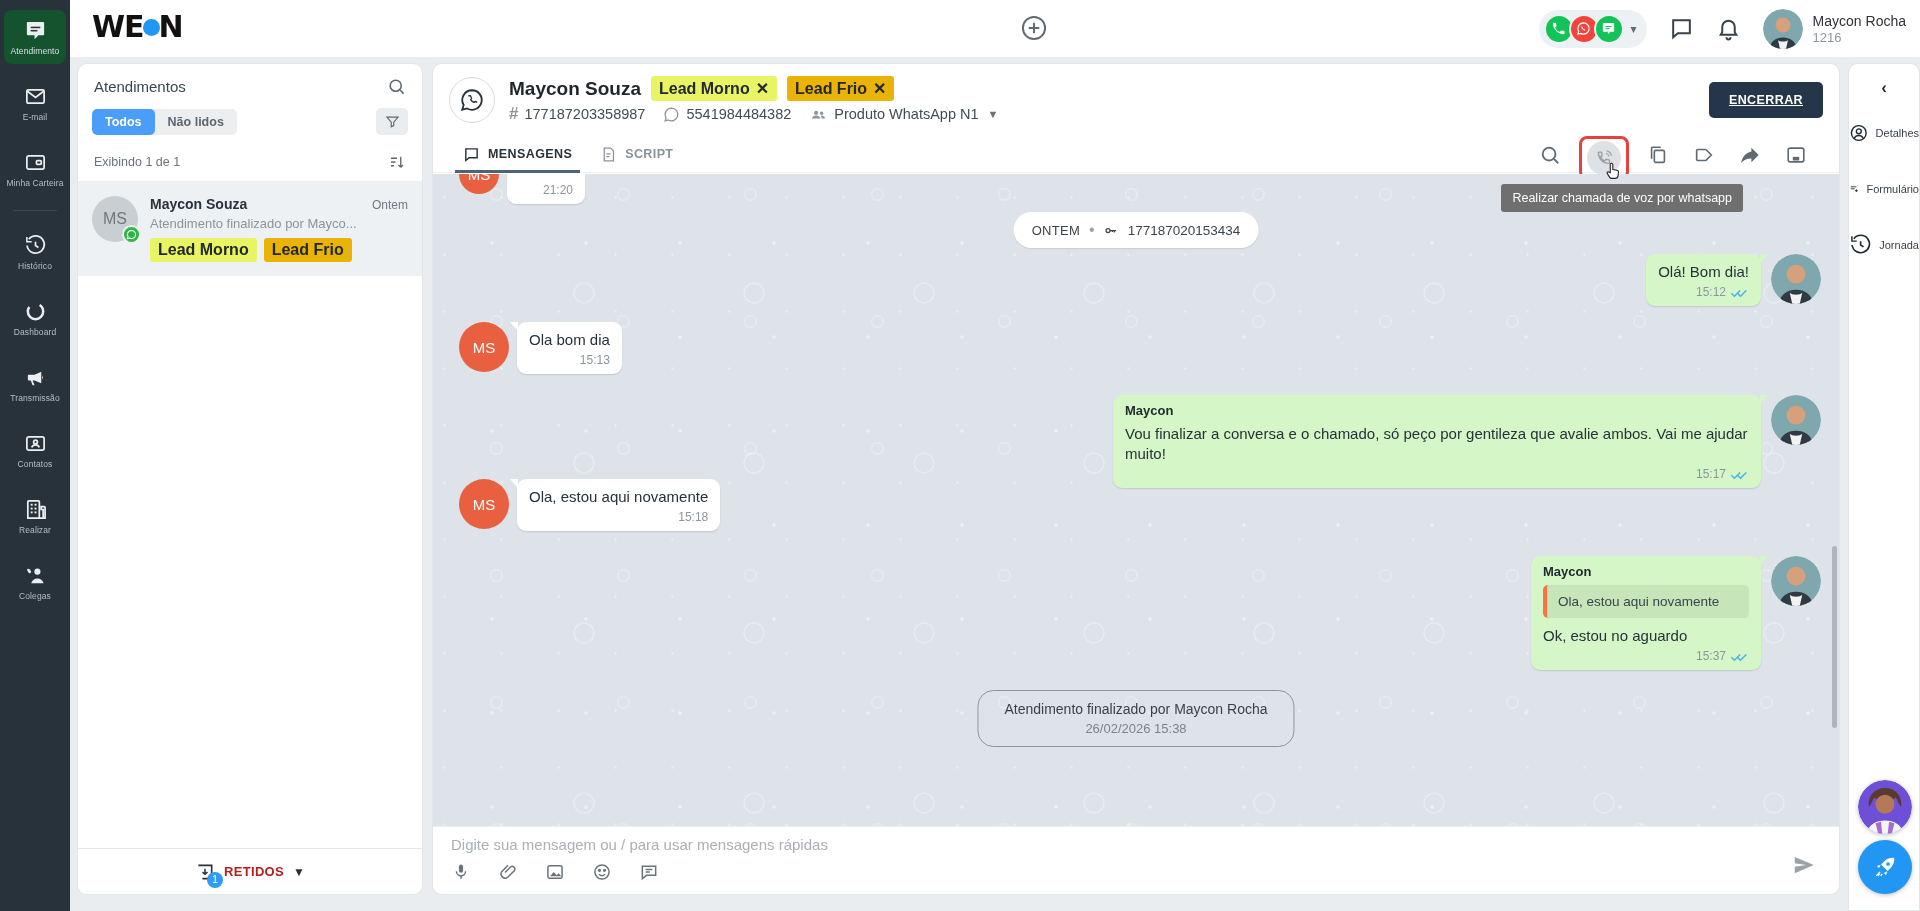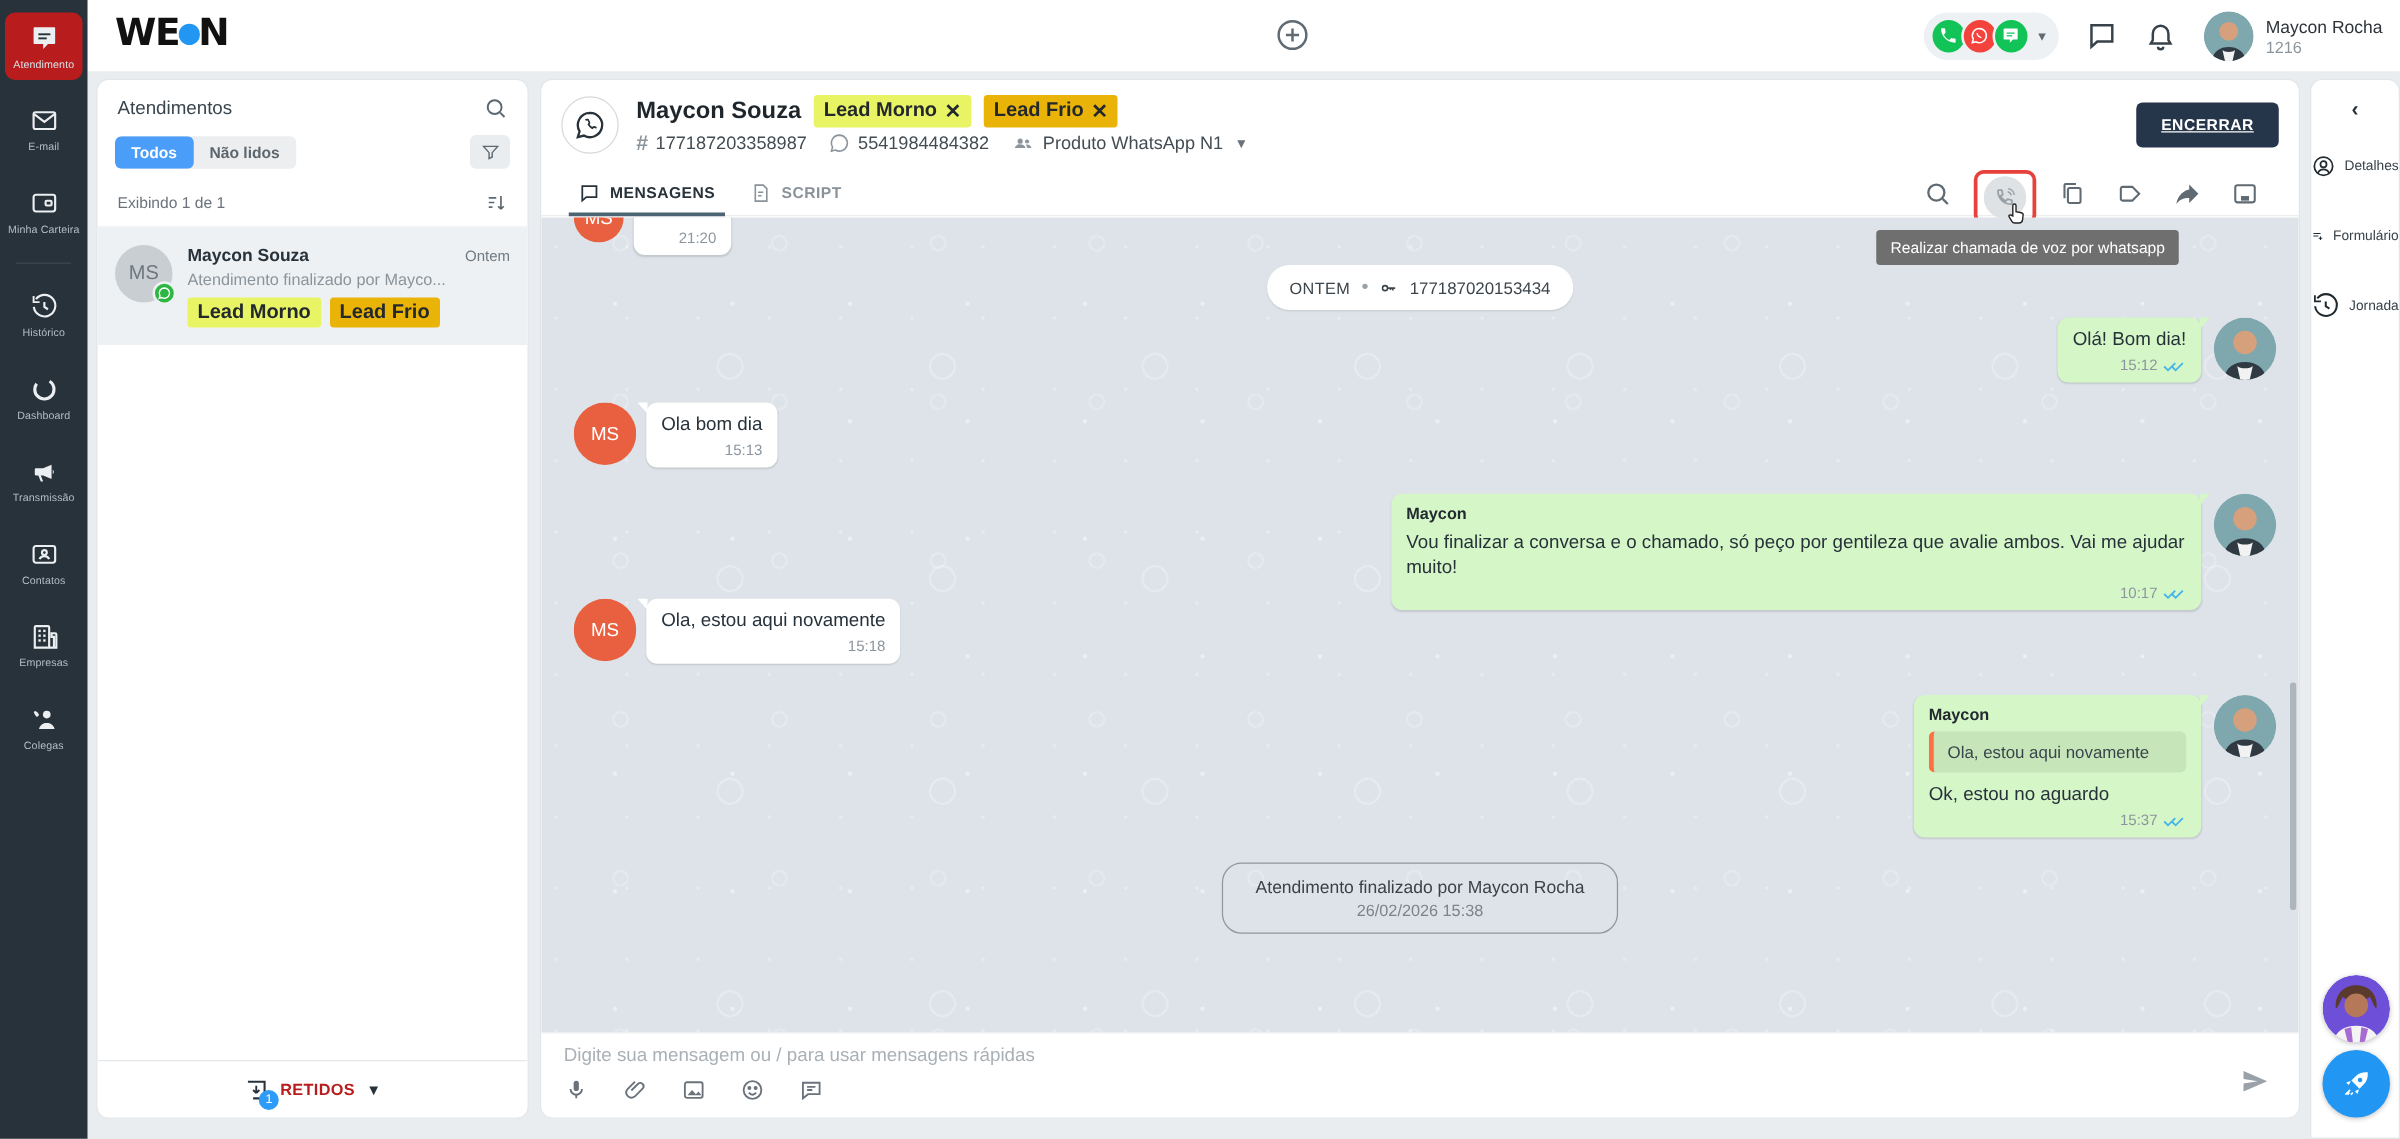--- a/index.html
+++ b/index.html
@@ -5,21 +5,21 @@
   * { margin:0; padding:0; box-sizing:border-box; }
   html,body { width:1920px; height:911px; overflow:hidden; font-family:"Liberation Sans",sans-serif; background:#e9edf0; }
 
   
   .sidenav { position:absolute; left:0; top:0; width:70px; height:911px; background:#28323a; z-index:30;
              display:flex; flex-direction:column; align-items:center; padding-top:10px; }
   .nav-item { width:62px; display:flex; flex-direction:column; align-items:center; gap:4px; padding:9px 0 8px;
               border-radius:8px; cursor:pointer; margin-bottom:12px; }
   .nav-item svg { width:23px; height:23px; }
   .nav-item .nv-label { font-size:8.5px; color:#b3bec6; letter-spacing:.1px; text-align:center; }
-  .nav-item.active { background:#b91c1c; }
+  .nav-item.active { background:#14532d; }
   .nav-item.active .nv-label { color:#d9e1e6; }
   .nav-divider { width:44px; height:1px; background:#3d4850; margin:2px 0 14px; }
 
   
   .topbar { position:absolute; left:70px; top:0; right:0; height:57px; background:#fff; z-index:20; }
   .logo { position:absolute; left:22px; top:9px; font-weight:900; font-size:30px; letter-spacing:-1px; color:#111;
           display:flex; align-items:center; font-family:"DejaVu Sans",sans-serif; }
   .logo .logo-dot { width:17px; height:17px; background:#2196f3; border-radius:50%; margin:0 -1px; position:relative; top:1px; }
   .searchpill { position:absolute; left:585px; top:12px; width:342px; height:33px; background:#e7e9ec; border-radius:17px;
                 display:flex; align-items:center; padding:0 12px; gap:8px; }
@@ -229,21 +229,21 @@
         <path d="M4 21V4c0-.6.4-1 1-1h10c.6 0 1 .4 1 1v17h4v-9h-2V9h3c.6 0 1 .4 1 1v11z" fill="none" stroke="#eceff1" stroke-width="1.8"></path>
         <g fill="#eceff1">
           <rect x="7" y="6" width="2" height="2"></rect>
           <rect x="11" y="6" width="2" height="2"></rect>
           <rect x="7" y="10" width="2" height="2"></rect>
           <rect x="11" y="10" width="2" height="2"></rect>
           <rect x="7" y="14" width="2" height="2"></rect>
           <rect x="11" y="14" width="2" height="2"></rect>
         </g>
       </svg>
-    <span class="nv-label">Empresas</span>
+    <span class="nv-label">Realizar</span>
   </div>
   <div class="nav-item">
     <svg viewBox="0 0 24 24" fill="#eceff1">
         <circle cx="14" cy="8" r="3.2"></circle>
         <path d="M7.5 20c.9-3.4 3.5-5 6.5-5s5.6 1.6 6.5 5z"></path>
         <path d="M4 5c1.8.2 3.3 1.7 3.5 3.5L5.8 10C4.6 9 3.6 7.4 3.2 5.8z"></path>
       </svg>
     <span class="nv-label">Colegas</span>
   </div>
 </aside>
@@ -537,21 +537,21 @@
             <span class="b-time">15:13</span>
           </div>
       </div>
     </div>
 
     <div class="mrow right" style="top:221px;">
       <div class="bubble green" style="max-width:648px;">
         <div class="b-author">Maycon</div>
         <div class="b-text">Vou finalizar a conversa e o chamado, só peço por gentileza que avalie ambos. Vai me ajudar muito!</div>
         <div class="b-meta">
-          <span class="b-time">10:17</span>
+          <span class="b-time">15:17</span>
           <svg class="checks" viewBox="0 0 28 18" fill="none" stroke="currentColor" stroke-width="2.2">
               <path d="M2 10l4.5 4.5L15 6"></path>
               <path d="M11 10l4.5 4.5L24 6"></path>
             </svg>
         </div>
       </div>
       <div class="m-avatar">
         <svg viewBox="0 0 40 40">
             <circle cx="20" cy="20" r="20" fill="#7fa7ae"></circle>
             <circle cx="20" cy="16" r="7.5" fill="#d7a07c"></circle>

